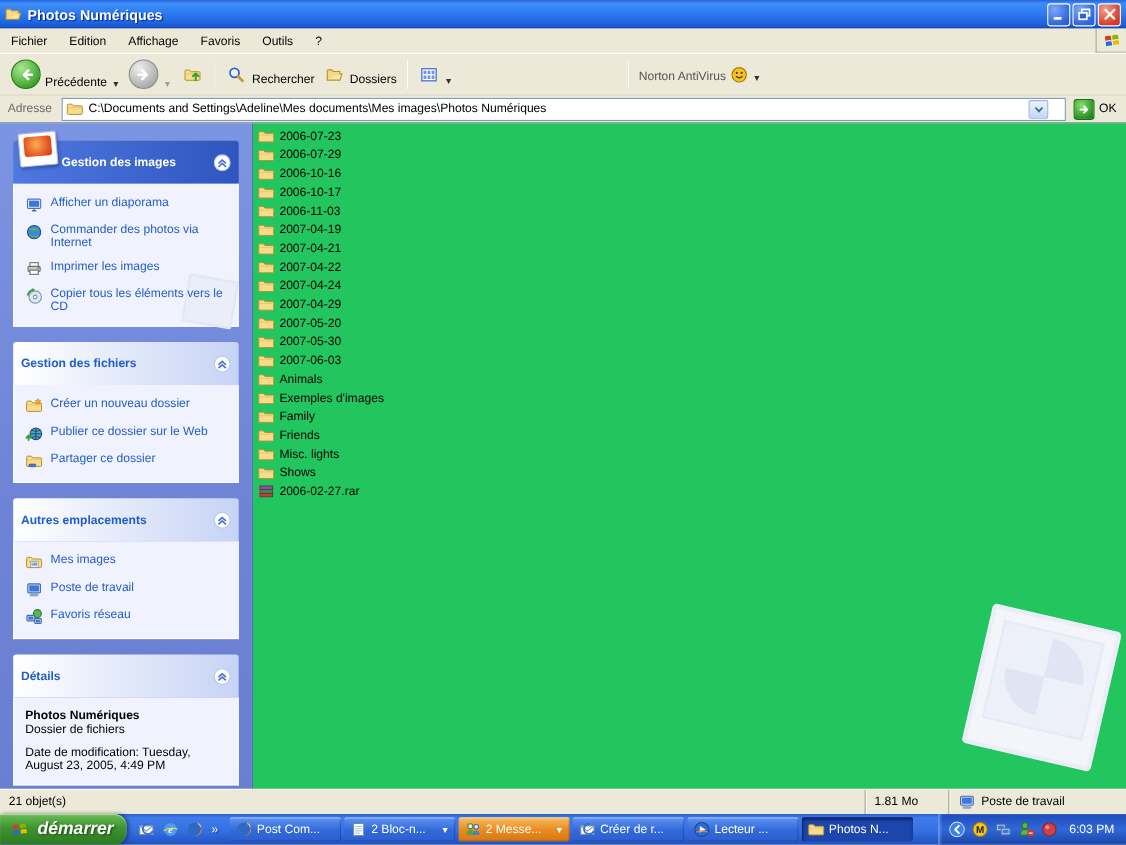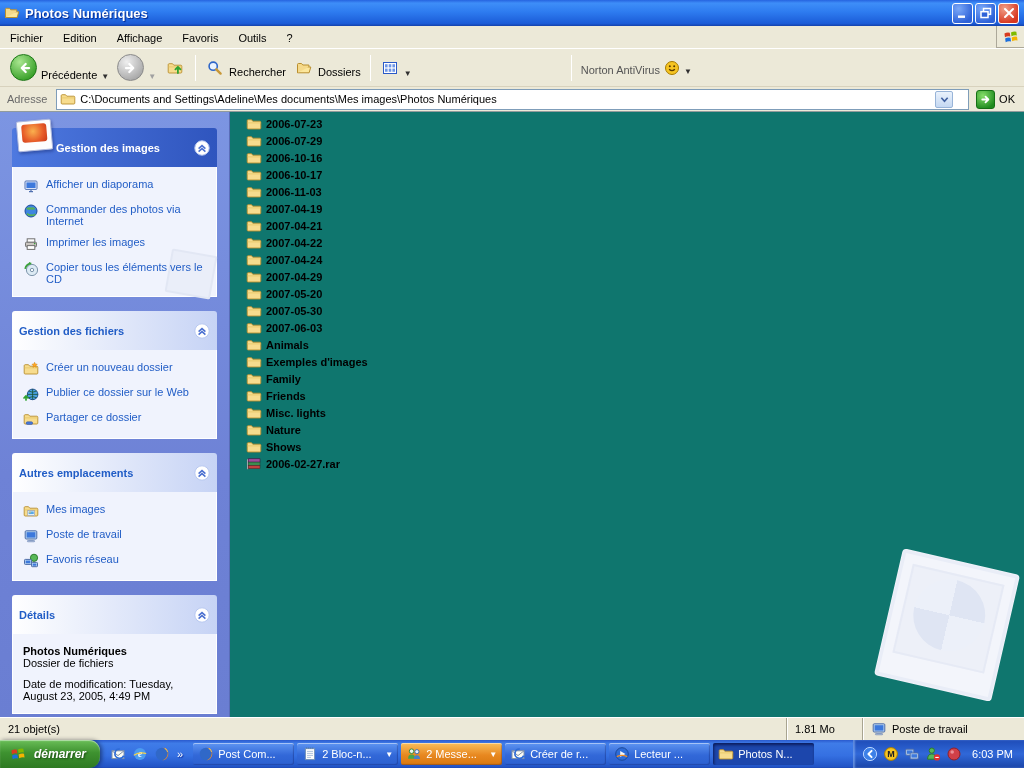--- a/index.html
+++ b/index.html
@@ -67,21 +67,21 @@
   .photo-badge { position:absolute; left:5px; top:-8px; width:35px; height:31px; background:#FDFDFD;
     border:1px solid #AEB9DE; border-radius:2px; transform:rotate(-5deg); box-shadow:1px 2px 3px rgba(10,20,80,.35); z-index:2; }
   .photo-badge::after { content:''; position:absolute; left:4px; right:4px; top:3px; bottom:8px; border-radius:3px;
     background:radial-gradient(circle at 45% 40%, #FAB04E 0%, #E65A28 60%, #C83818 100%); }
   .details-body { background:#F0F3FD; border:1px solid #FFFFFF; border-top:0; padding:11px 10px; color:#000; }
   .details-name { font-weight:bold; }
   .details-type { margin-bottom:9px; }
   .panel-watermark { position:absolute; right:2px; bottom:0px; width:46px; height:44px; transform:rotate(10deg);
     background:#EAEEF9; border:2px solid #E2E7F4; border-radius:2px; z-index:0; }
 
-  .filelist { flex:1; background:#0f766e; position:relative; padding:3px 0 0 14px; overflow:hidden;font-weight:bold; }
+  .filelist { flex:1; background:#22c55e; position:relative; padding:3px 0 0 2px; overflow:hidden; }
   .file-row { height:17px; display:flex; align-items:center; gap:4px; padding-left:2px; cursor:default; position:relative; z-index:1; }
   .file-label { color:#000; white-space:nowrap; }
 
   .watermark { position:absolute; right:18px; bottom:28px; width:118px; height:128px; transform:rotate(13deg);
     background:#F3F5FB; border:3px solid #E9EDF7; border-radius:3px; box-shadow:0 0 0 1px #EFF2F9; z-index:0; }
   .watermark .frame { position:absolute; left:9px; right:9px; top:9px; bottom:22px; background:#EDF0F8; border:2px solid #E6EAF5; }
   .watermark .globe { position:absolute; left:50%; top:46%; width:72px; height:72px; margin:-36px 0 0 -36px; border-radius:50%;
     background:conic-gradient(#DFE5F3 0 90deg, #ECF0F9 90deg 180deg, #DFE5F3 180deg 270deg, #ECF0F9 270deg); }
 
   
@@ -90,21 +90,21 @@
   .sb-left { flex:1; }
   .sb-size { width:76px; border-left:1px solid #A8A490; box-shadow:inset 1px 0 0 #fff; }
   .sb-zone { width:162px; border-left:1px solid #A8A490; box-shadow:inset 1px 0 0 #fff; gap:5px; }
 
   
   .taskbar { height:28px; flex:0 0 28px; display:flex; align-items:stretch;
     background:linear-gradient(180deg,#2A5ACE 0%,#3F7CE8 12%,#3570E2 55%,#2254C6 95%,#1E48B4 100%); }
   .start-btn { flex:0 0 100px; display:flex; align-items:center; gap:6px; padding:0 12px 0 8px;
     background:linear-gradient(180deg,#6ABF58 0%,#3E9230 45%,#2E7A22 100%); border-radius:0 11px 11px 0;
     box-shadow:2px 0 4px rgba(0,0,20,.45), inset 0 1px 1px rgba(255,255,255,.5);
-    color:#fff; font-weight:bold; font-style:italic; font-size:12px; text-shadow:1px 1px 2px #1A4A10; cursor:pointer; }
+    color:#fff; font-weight:bold; font-style:italic; font-size:16px; text-shadow:1px 1px 2px #1A4A10; cursor:pointer; }
   .quicklaunch { display:flex; align-items:center; gap:6px; padding:0 8px 0 10px; }
   .ql-icon { width:17px; height:17px; cursor:pointer; }
   .ql-chevron { color:#fff; font-size:11px; margin-left:1px; cursor:pointer; text-shadow:1px 1px 1px #1030A0; }
   .tasks { display:flex; align-items:center; gap:3px; padding:3px 2px; margin-right:auto; }
   .task { width:101px; height:22px; border-radius:2px; display:flex; align-items:center; gap:4px; padding:0 5px;
     background:linear-gradient(180deg,#5E95F2 0%,#3268D8 55%,#2C60D0 100%);
     box-shadow:inset 0 1px 0 rgba(255,255,255,.45), inset -1px -1px 1px rgba(0,0,60,.25);
     color:#fff; cursor:pointer; }
   .task.active { background:#1C46AC; box-shadow:inset 1px 2px 3px rgba(0,0,40,.6); }
   .task.attention { background:linear-gradient(180deg,#F8BE5C 0%,#E88820 55%,#D87810 100%); }
@@ -609,29 +609,20 @@
           </span>
           <span class="file-label">Misc. lights</span>
         </div>
         <div class="file-row">
           <span class="icon">
             <svg width="16" height="16" viewBox="0 0 16 16">
               <path d="M1.2 4.6c0-.5.4-.9.9-.9h3.4l1.3 1.5h7.1c.5 0 .9.4.9.9v6c0 .5-.4.9-.9.9H2.1c-.5 0-.9-.4-.9-.9z" fill="#F7DC8E" stroke="#B98F2F" stroke-width=".9"></path>
               <path d="M1.6 6.9h13" stroke="#E8C86A" stroke-width=".9"></path>
             </svg>
           </span>
-          <span class="file-label">Nature</span>
-        </div>
-        <div class="file-row">
-          <span class="icon">
-            <svg width="16" height="16" viewBox="0 0 16 16">
-              <path d="M1.2 4.6c0-.5.4-.9.9-.9h3.4l1.3 1.5h7.1c.5 0 .9.4.9.9v6c0 .5-.4.9-.9.9H2.1c-.5 0-.9-.4-.9-.9z" fill="#F7DC8E" stroke="#B98F2F" stroke-width=".9"></path>
-              <path d="M1.6 6.9h13" stroke="#E8C86A" stroke-width=".9"></path>
-            </svg>
-          </span>
           <span class="file-label">Shows</span>
         </div>
         <div class="file-row">
           <span class="icon">
             <svg width="16" height="16" viewBox="0 0 16 16">
               <path d="M2.2 2.8 l-1.1.8 v9.8 l1.1-.7z" fill="#EEE6F4" stroke="#555" stroke-width=".4"></path>
               <rect x="2.2" y="2.8" width="11.8" height="3.3" fill="#9C4C9C" stroke="#403" stroke-width=".5"></rect>
               <rect x="2.2" y="6.1" width="11.8" height="3.3" fill="#3C8C50" stroke="#243" stroke-width=".5"></rect>
               <rect x="2.2" y="9.4" width="11.8" height="3.3" fill="#C04040" stroke="#422" stroke-width=".5"></rect>
             </svg>

